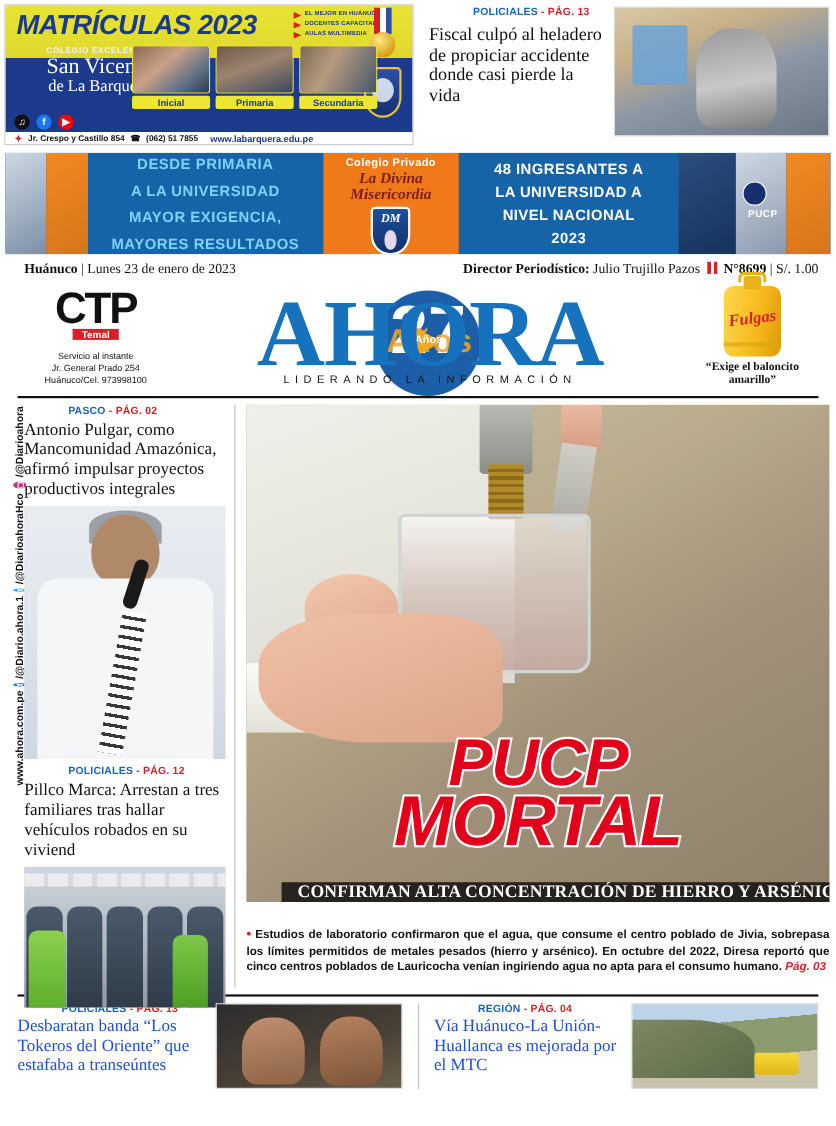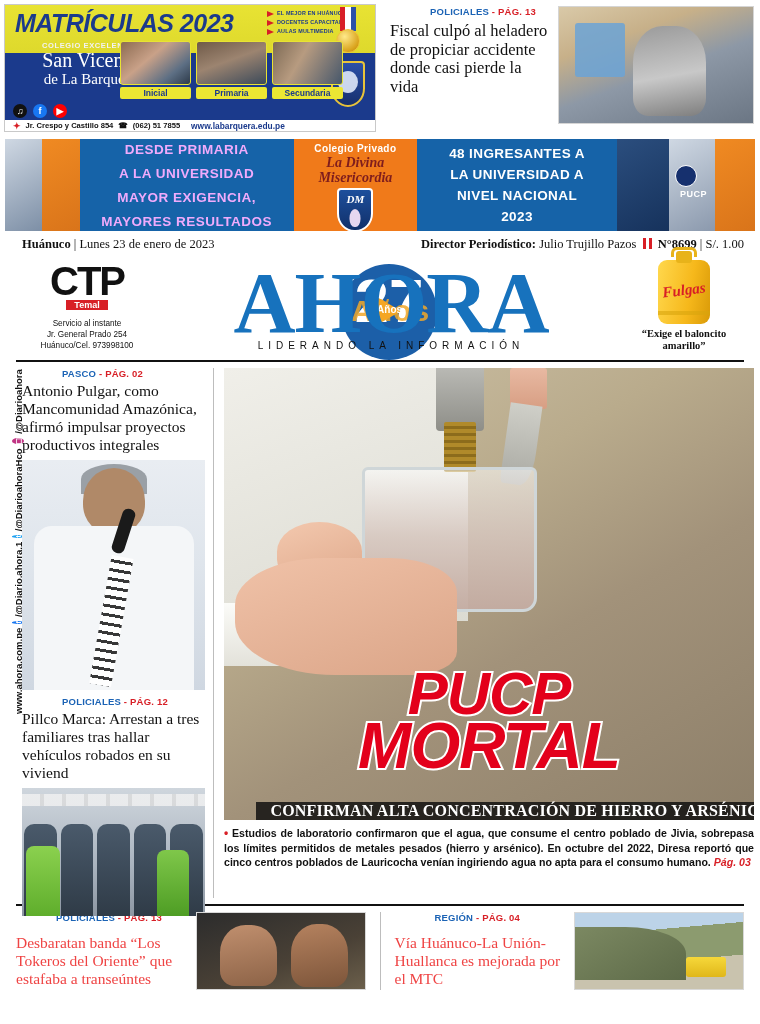--- a/index.html
+++ b/index.html
@@ -100,21 +100,21 @@
   }
 
   
   .banner2 {
     position:relative; margin:4px 5px 0 5px; width:750px; height:92px;
     background:#1663a8; overflow:hidden; display:flex; align-items:stretch;
   }
   .b2-photo { width:46px; background:linear-gradient(150deg,#cfd8e3,#7d8fa6); position:relative; }
   .b2-photo.o { background:linear-gradient(150deg,#f08a22,#d9741a); }
   .b2-txt { flex:0 0 auto; width:214px; display:flex; flex-direction:column; justify-content:center;
-    align-items:center; gap:9px; color:#f0abfc;
+    align-items:center; gap:9px; color:#7dd3fc;
     font-family:"Liberation Sans",sans-serif; font-weight:bold; font-size:13.5px; letter-spacing:0.5px; }
   .b2-center { width:152px; background:#f07a1a; position:relative; color:#fff; text-align:center; }
   .b2-center .cp {
     font-family:"Liberation Sans",sans-serif; font-weight:bold; font-size:10px; margin-top:4px; letter-spacing:.4px; }
   .b2-center .cn { font-family:"Liberation Serif",serif; font-style:italic; font-weight:bold; font-size:14px;
     color:#7f1d1d; line-height:15px; margin-top:1px; }
   .b2-center .shield {
     margin:3px auto 0; width:36px; height:44px; background:linear-gradient(180deg,#1d4f9c,#11306a);
     border:2px solid #fff; border-radius:4px 4px 48% 48%/4px 4px 42% 42%; position:relative; }
   .b2-center .shield .dm {
@@ -254,32 +254,32 @@
     font-size:60px; line-height:52px; color:#e3001b; letter-spacing:-1px;
     -webkit-text-stroke:4px #fff; paint-order:stroke fill;
   }
   .agua .l2 { display:block; font-size:64px; }
   .subbar {
     position:absolute; left:0; bottom:0; width:100%; background:rgba(12,12,12,.82);
     color:#fff; text-align:center; padding:0 0;
     font-family:"Liberation Serif",serif; font-weight:bold; font-size:16px; letter-spacing:.2px;margin-left:32px;
   }
   .deck {
-    margin-top:6px; font-family:"Liberation Sans",sans-serif; font-weight:bold;
+    margin-top:22px; font-family:"Liberation Sans",sans-serif; font-weight:bold;
     font-size:10.6px; line-height:14.5px; color:#111; text-align:justify;
   }
   .deck .bullet { color:#d81f26; font-size:12px; }
   .deck .pg { color:#d81f26; font-style:italic; }
 
   
   .botrule { height:2px; background:#111; margin:6px 16px 0 16px; }
   .bottom { display:flex; padding:6px 16px 0 16px; gap:14px; }
   .bstory { flex:1; display:flex; gap:8px; }
   .bstory .txt { flex:1; }
-  .bstory .hl { font-family:"Liberation Serif",serif; font-size:15.5px; line-height:18px; color:#ef4444; margin-top:11px; }
+  .bstory .hl { font-family:"Liberation Serif",serif; font-size:15.5px; line-height:18px; color:#1d4ed8; margin-top:1px; }
   .bstory .pic { width:170px; height:78px; border:1px solid #d8d8d8; position:relative; overflow:hidden; }
   .bpic-a { background:linear-gradient(160deg,#2c2c2c,#4a4136 60%,#6b5f4b); }
   .bpic-a::before { content:""; position:absolute; left:14%; top:16%; width:34%; height:80%;
     background:linear-gradient(170deg,#c08f6e,#8d6347); border-radius:45% 45% 25% 25%; }
   .bpic-a::after { content:""; position:absolute; left:56%; top:14%; width:34%; height:84%;
     background:linear-gradient(170deg,#b5825f,#7d553a); border-radius:45% 45% 25% 25%; }
   .bpic-b { background:linear-gradient(175deg,#bcd3e8 0 26%, #8c9b6f 26% 62%, #c9c3ae 62% 100%); }
   .bpic-b::before { content:""; position:absolute; left:-6%; top:18%; width:72%; height:70%;
     background:linear-gradient(150deg,#7d8a63,#5d6a48); border-radius:0 50% 0 0; }
   .bpic-b::after { content:""; position:absolute; right:10%; bottom:16%; width:40px; height:20px;

